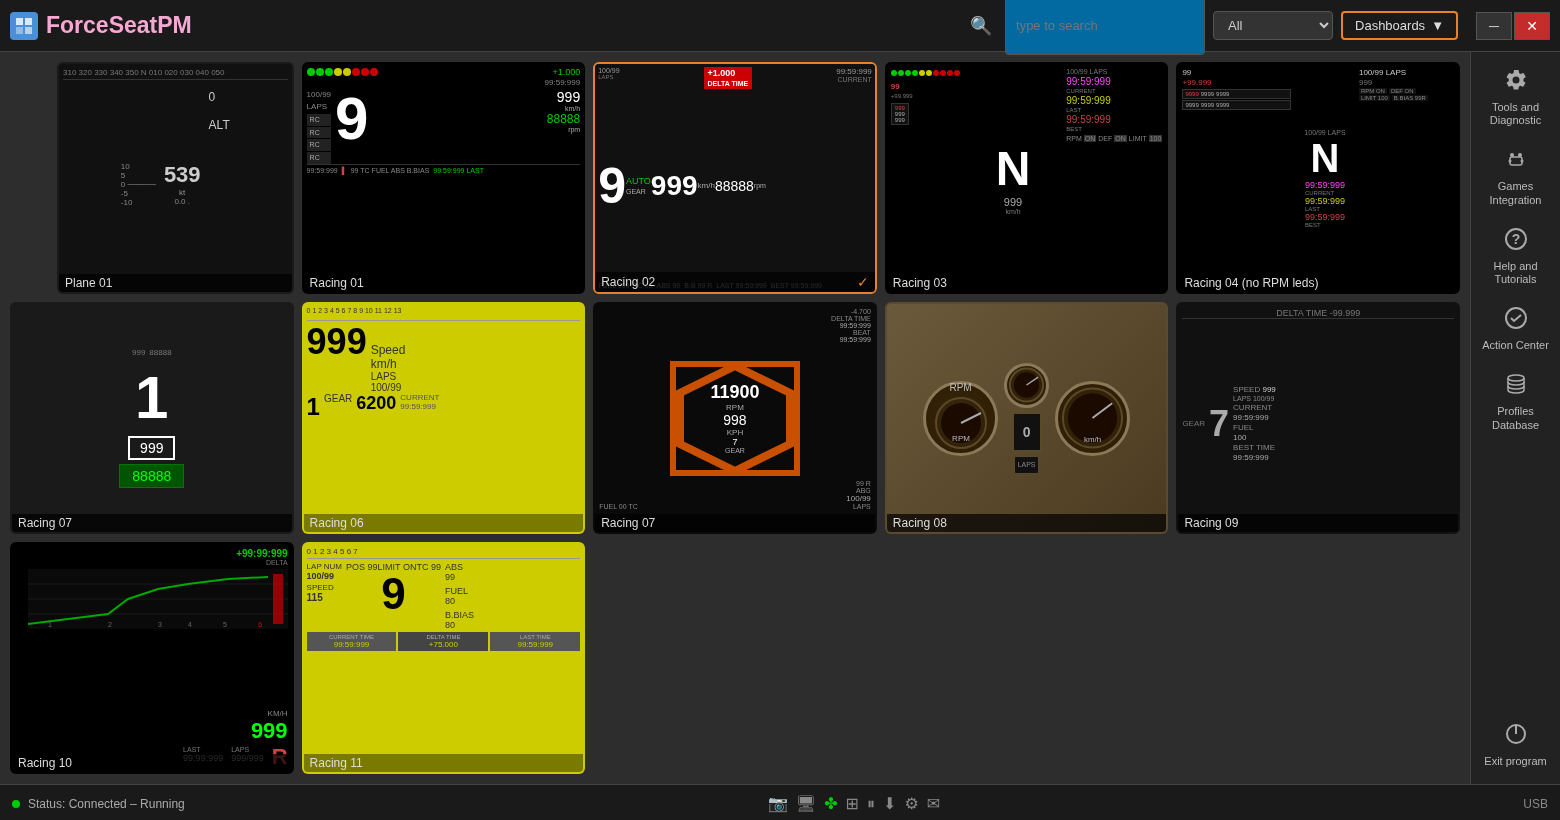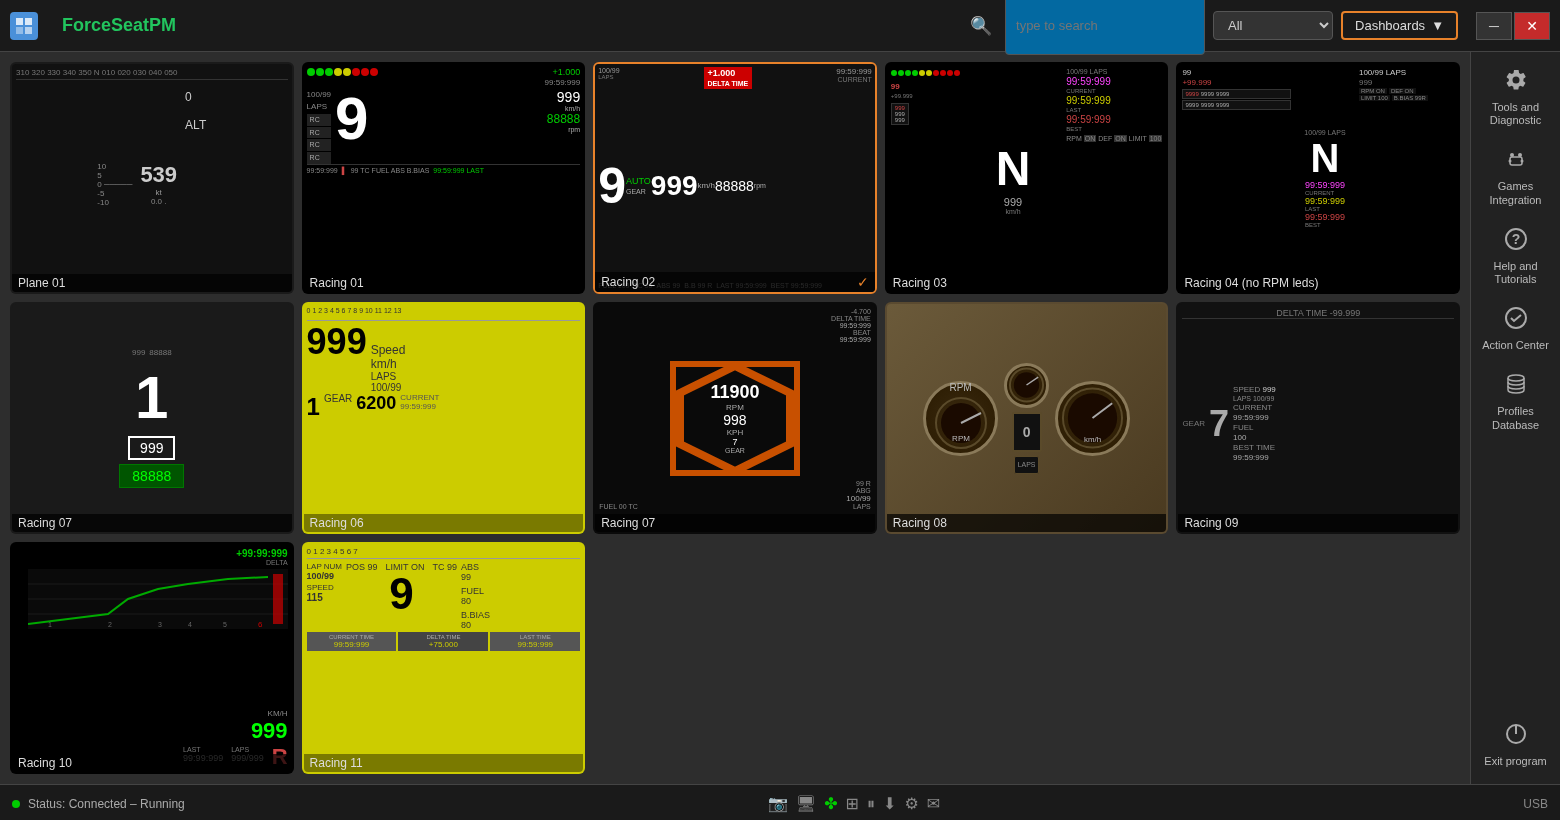--- a/index.html
+++ b/index.html
@@ -34,24 +34,23 @@
       background: #4a90d9;
       border-radius: 4px;
       display: flex;
       align-items: center;
       justify-content: center;
       font-size: 14px;
       color: white;
       font-weight: bold;
     }
     .app-title {
-      color: #22c55e;
-      font-size: 18px;
+      color: #f9a8d4;
+      font-size: 23px;
       font-weight: 600;
-      margin-left: 16px;
     }
     .header-right {
       display: flex;
       align-items: center;
       gap: 8px;
     }
     .search-icon-btn {
       background: none;
       border: none;
       color: #aaa;
@@ -180,20 +179,21 @@
       display: flex;
       align-items: center;
       justify-content: space-between;
     }
     .check-mark { color: #e8822a; font-size: 14px; }
 
     
     .plane01 {
       background: #1a1a1a;
       position: relative;
+      margin-left: 47px;
     }
     .plane01-content {
       width: 100%;
       height: 100%;
       background: #111;
       display: flex;
       flex-direction: column;
       padding: 4px;
       font-size: 9px;
       color: #999;
@@ -899,21 +899,21 @@
           0 1 2 3 4 5 6 7
         </div>
         <div style="display:flex; gap:4px; align-items:flex-start;">
           <div style="font-size:9px; color:#333;">
             <div style="font-size:8px;">LAP NUM</div>
             <div style="font-size:9px; font-weight:bold;">100/99</div>
             <div style="margin-top:2px; font-size:8px;">SPEED</div>
             <div style="font-size:10px; font-weight:bold;">115</div>
           </div>
           <div style="display:flex; flex-direction:column; align-items:center;">
-            <div style="font-size:9px; color:#333; display:flex; gap:8px;">
+            <div style="font-size:9px; color:#333; display:flex; gap:0;">
               <span>POS 99</span>
                 <span>LIMIT ON</span>
                 <span>TC 99</span>
             </div>
             <div style="font-size:44px; font-weight:bold; color:#000; line-height:1;">9</div>
           </div>
           <div style="font-size:9px; color:#333;">
             <div>ABS<br>99</div>
             <div style="margin-top:4px;">FUEL<br>80</div>
             <div style="margin-top:4px;">B.BIAS<br>80</div>

